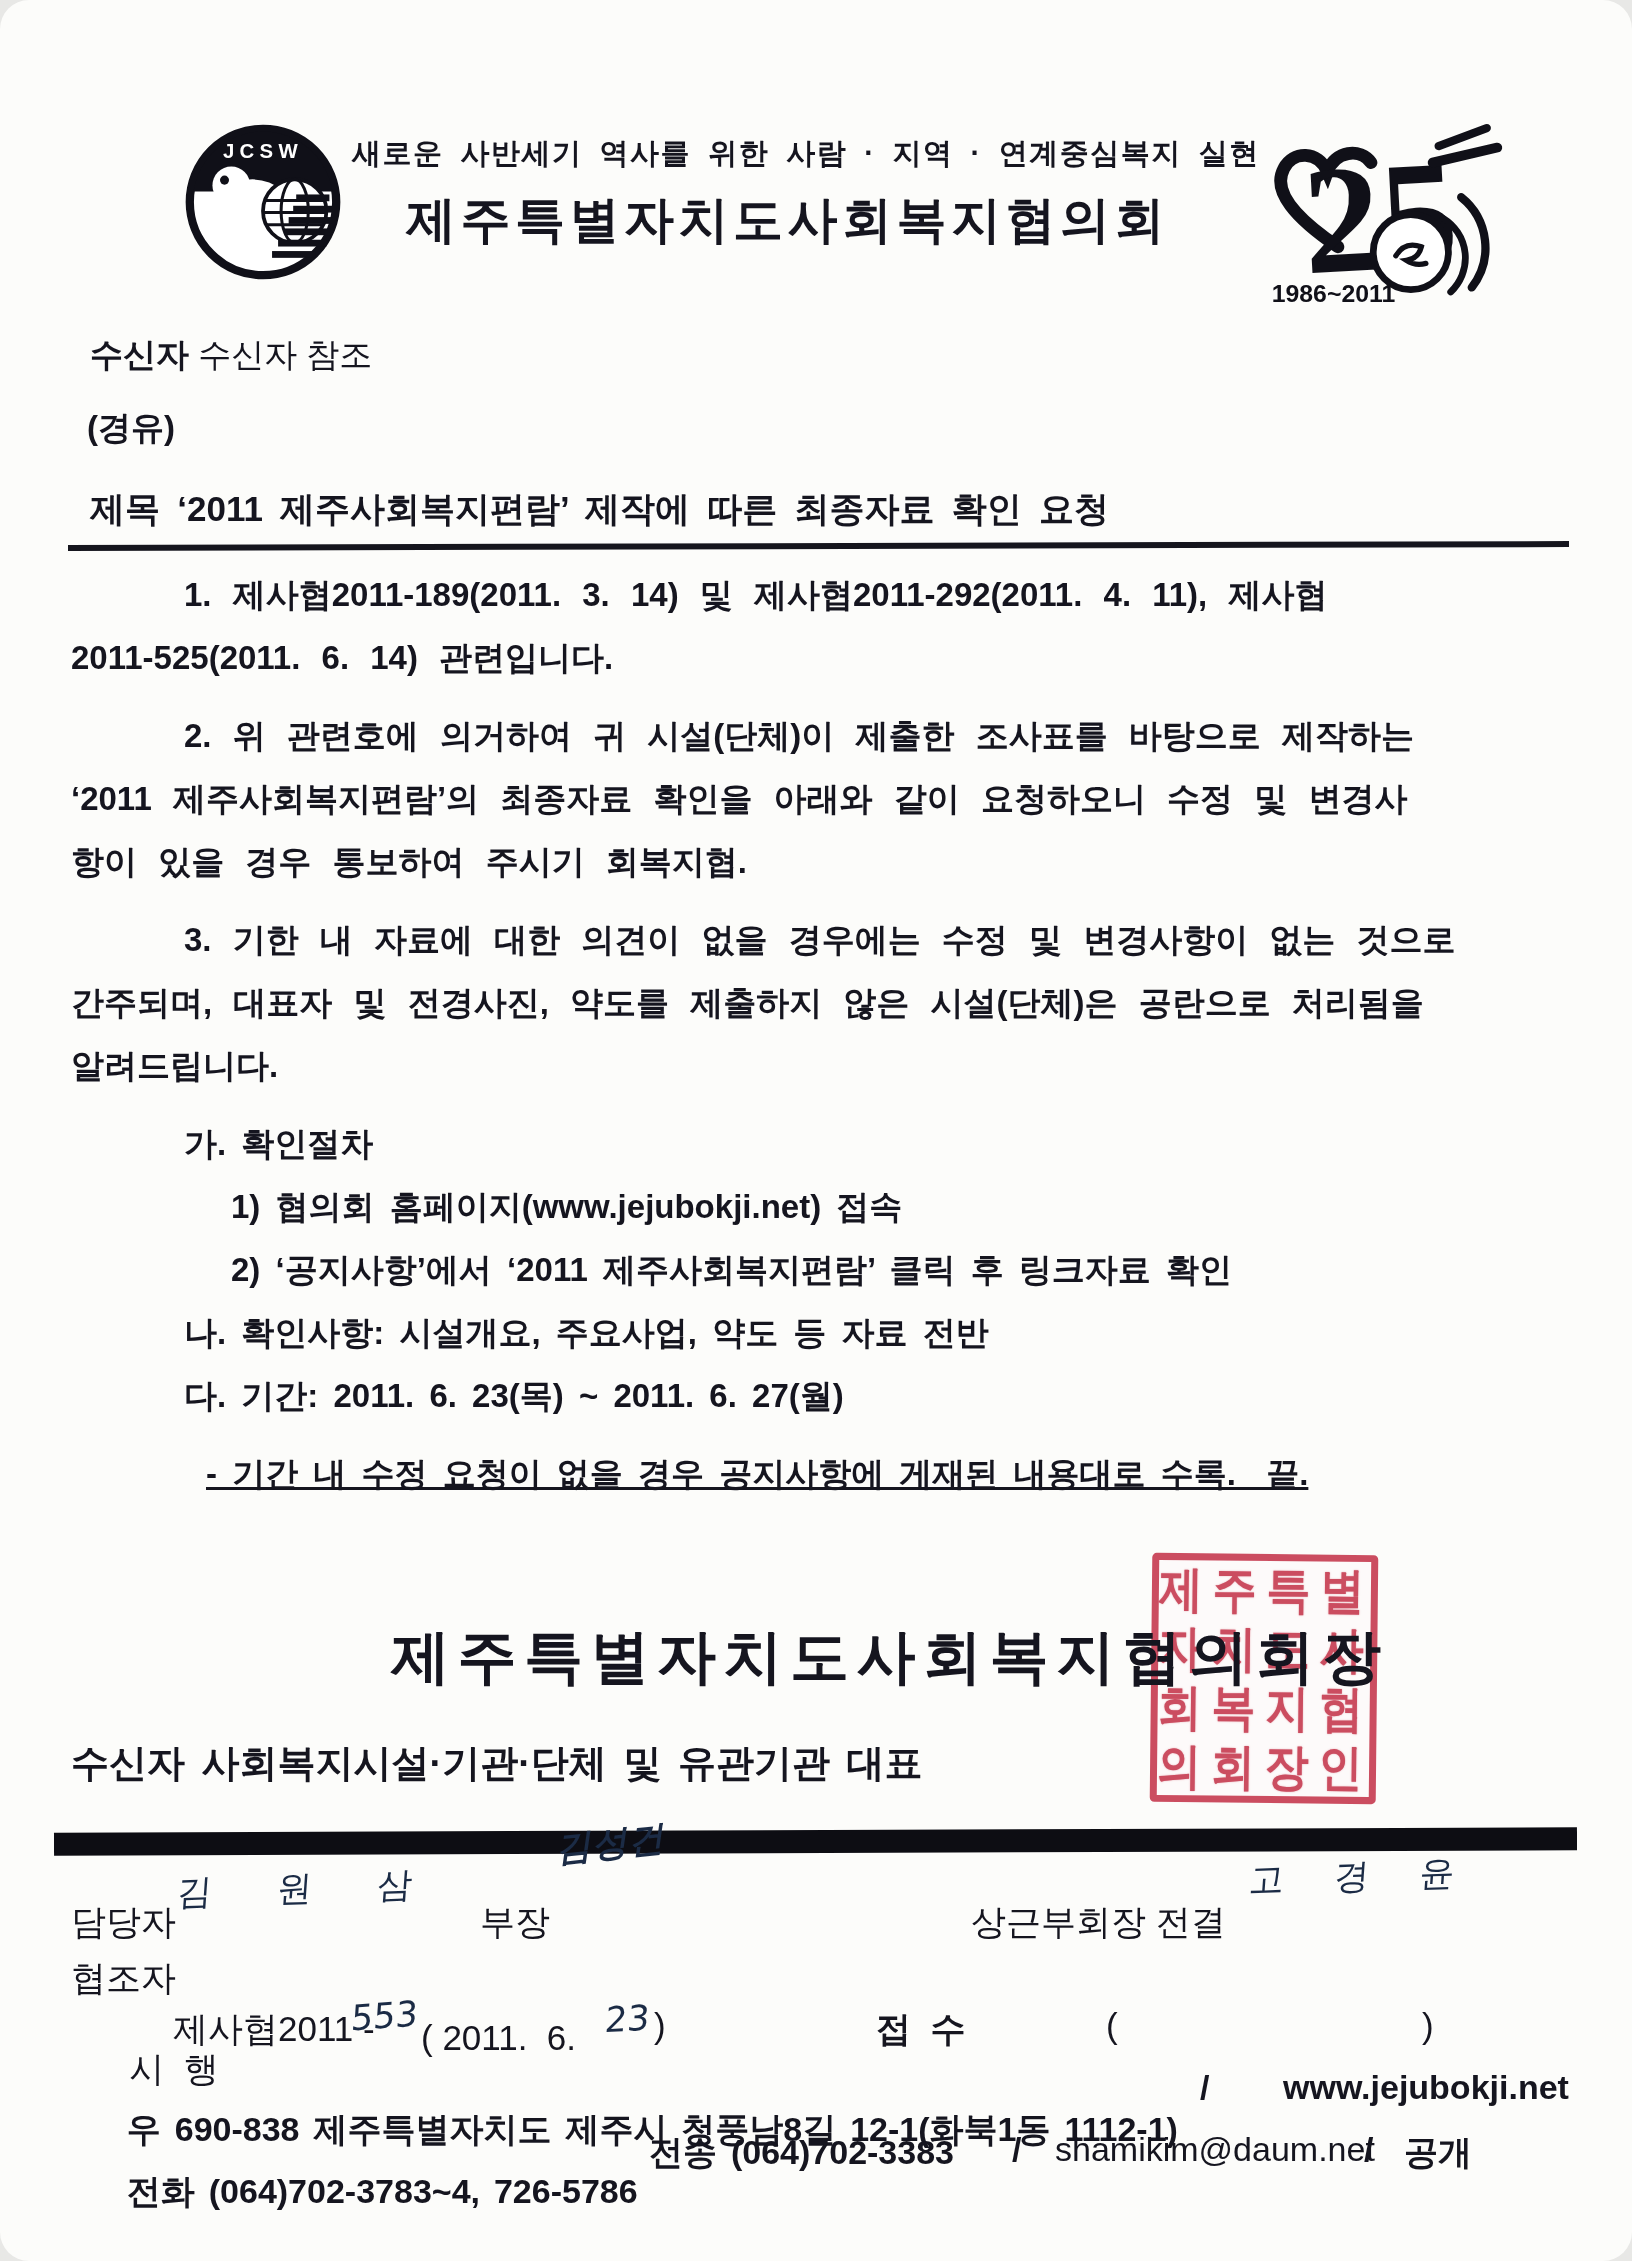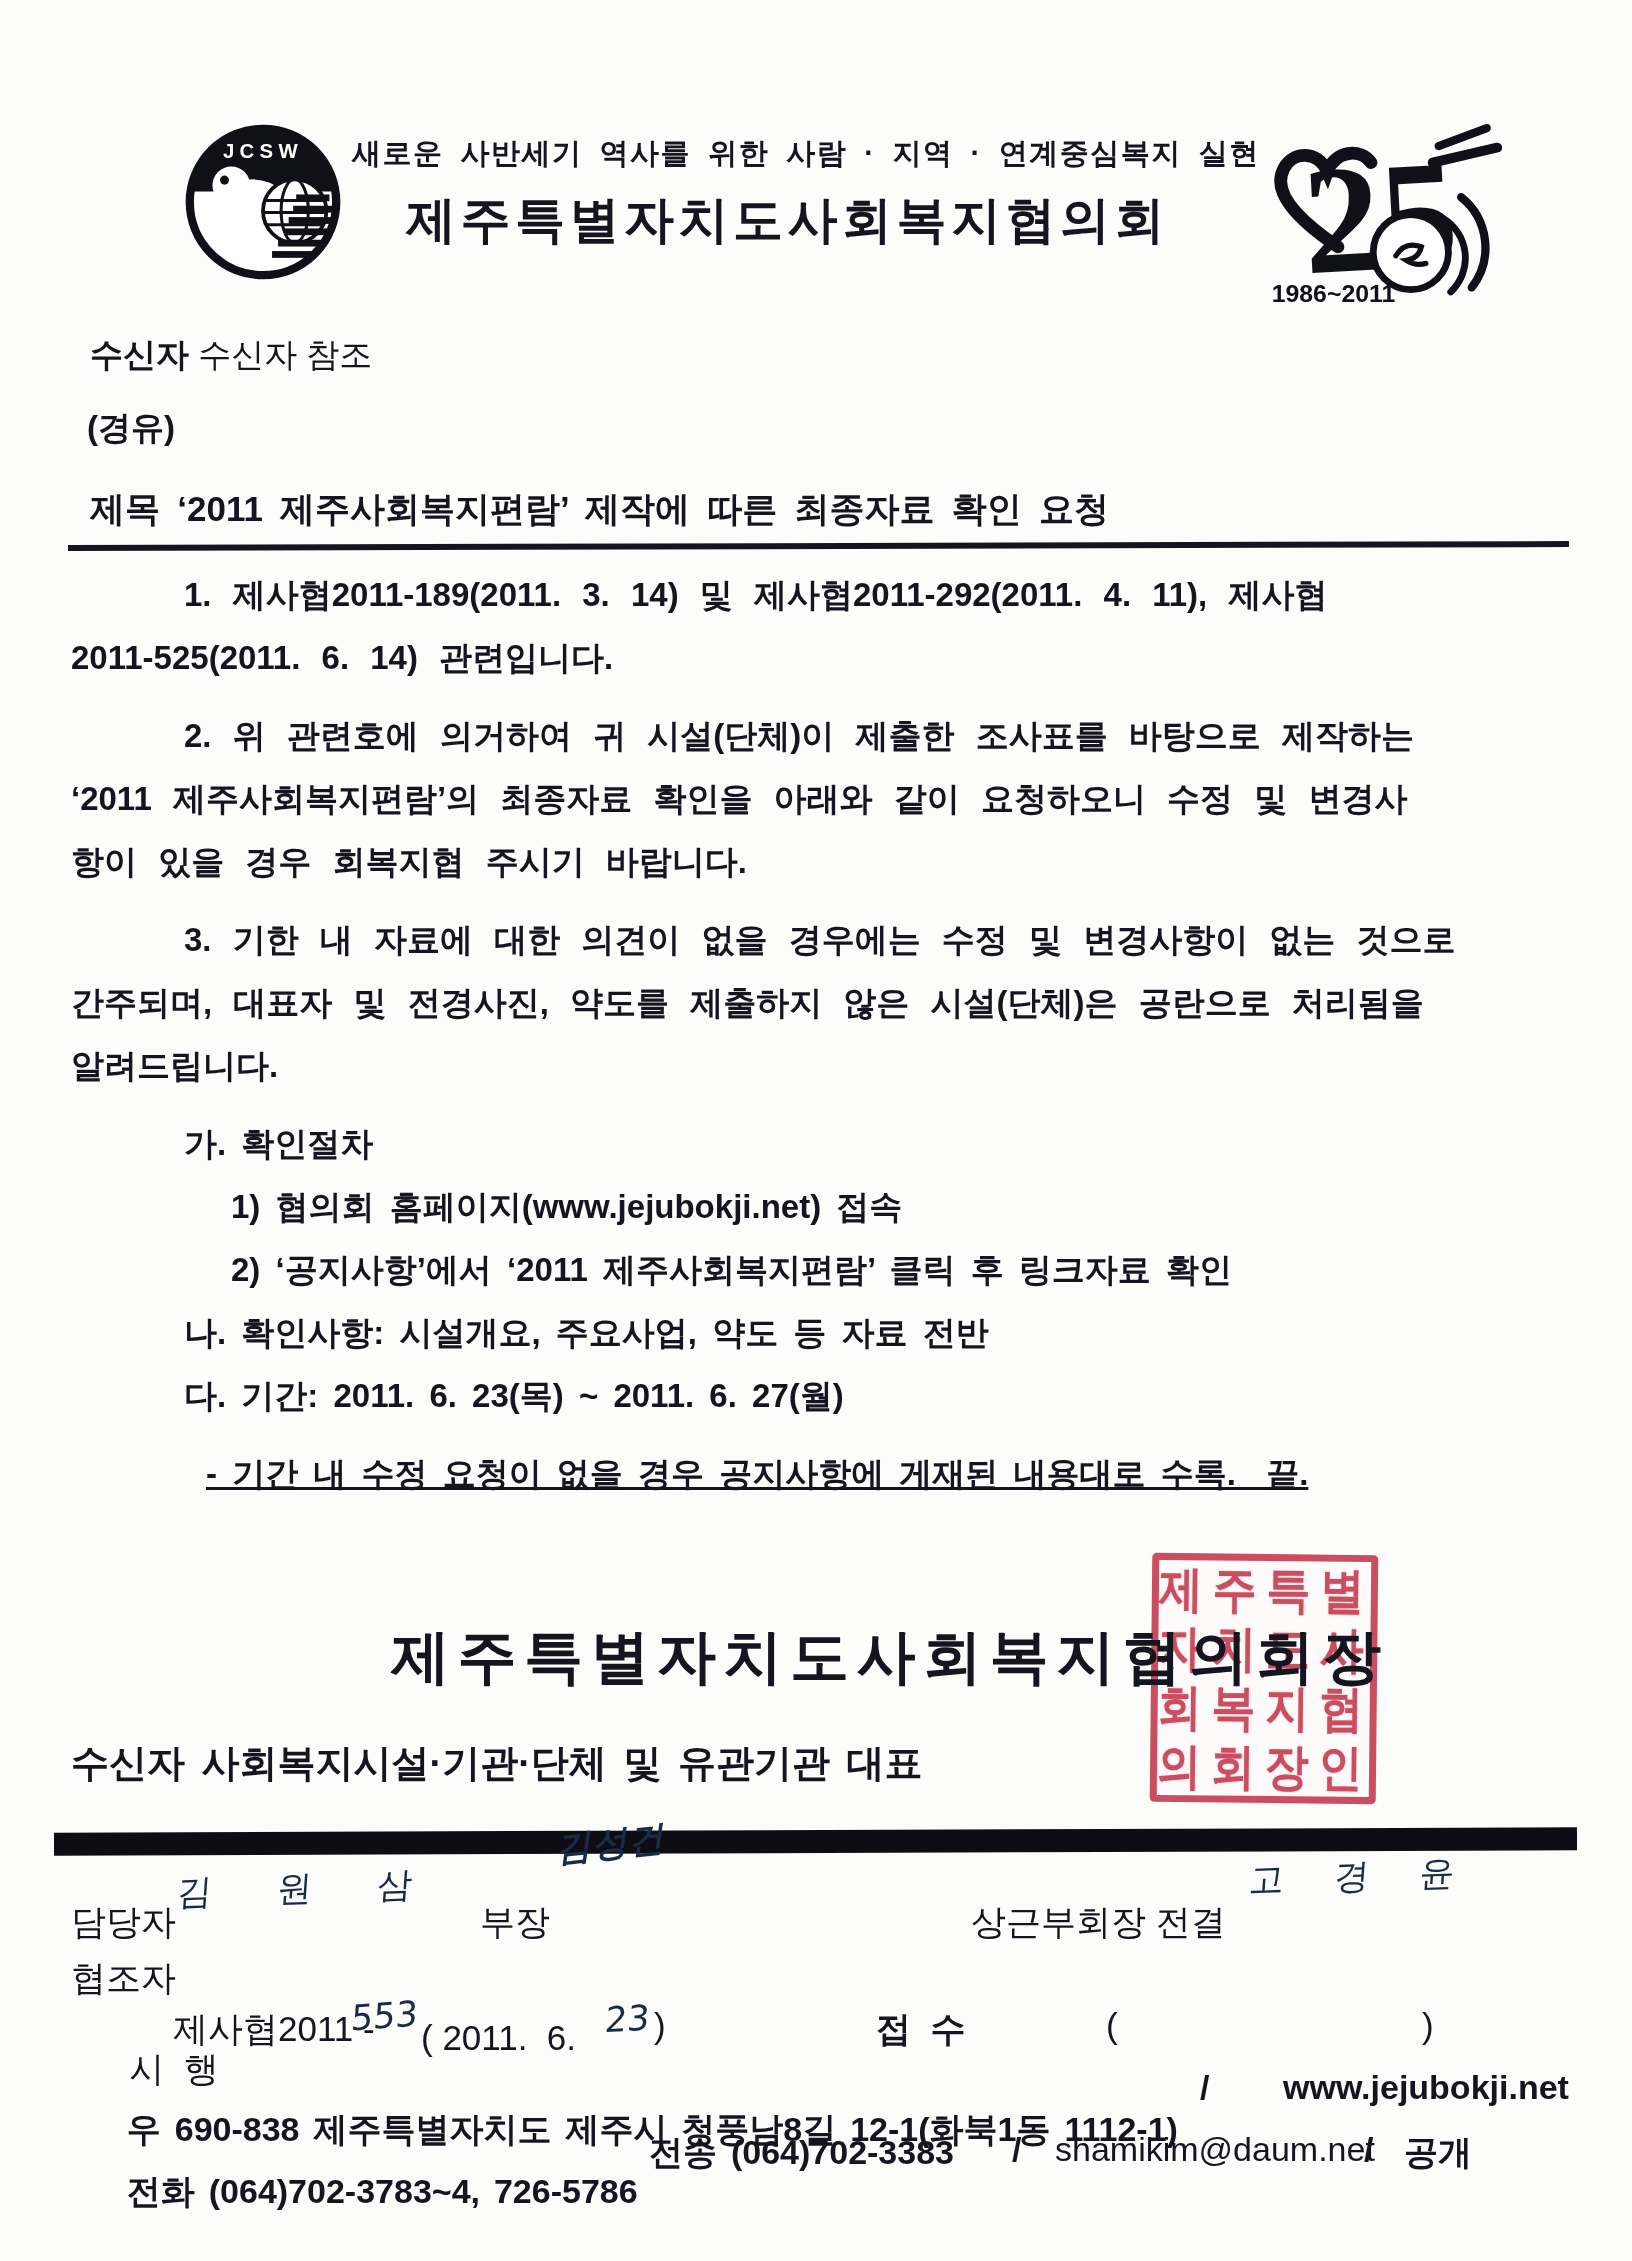--- a/index.html
+++ b/index.html
@@ -1,19 +1,20 @@
 <!DOCTYPE html>
 <html style="font-size:12px"><head>
 <meta charset="utf-8">
 <style>
   html,body{margin:0;padding:0;background:#e8e8e6;}
   .page{
     position:relative; width:1632px; height:2261px;
     background:#fcfcfa; color:#15151f; overflow:hidden;
     font-family:"Liberation Sans", sans-serif;
+    border-radius:29px;
   }
   
   .logo{position:absolute; left:183px; top:122px; width:160px; height:160px;}
   .slogan{position:absolute; left:352px; top:134px; font-size:29px; font-weight:bold;
           letter-spacing:1.5px; word-spacing:7.5px; white-space:pre;}
   .org-name{position:absolute; left:406px; top:187px; font-size:50px; font-weight:bold;
             letter-spacing:4.5px; white-space:pre;}
   .anniv{position:absolute; left:1249px; top:113px; width:256px; height:203px;}
   
   .line{position:absolute; white-space:pre;}
@@ -128,21 +129,21 @@
 
   <div class="line subject"><span>제목</span><span> ‘2011 제주사회복지편람’ 제작에 따른 최종자료 확인 요청</span></div>
 
   <div class="title-rule"></div>
 
   <div class="body-block">
     <div class="bline just ind1">1. 제사협2011-189(2011. 3. 14) 및 제사협2011-292(2011. 4. 11), 제사협</div>
     <div class="bline just ind0">2011-525(2011. 6. 14) 관련입니다.</div>
     <div class="bline just ind1 pgap">2. 위 관련호에 의거하여 귀 시설(단체)이 제출한 조사표를 바탕으로 제작하는</div>
     <div class="bline just ind0">‘2011 제주사회복지편람’의 최종자료 확인을 아래와 같이 요청하오니 수정 및 변경사</div>
-    <div class="bline just ind0">항이 있을 경우 회복지협 주시기 바랍니다.</div>
+    <div class="bline just ind0">항이 있을 경우 통보하여 주시기 회복지협.</div>
     <div class="bline just ind1 pgap">3. 기한 내 자료에 대한 의견이 없을 경우에는 수정 및 변경사항이 없는 것으로</div>
     <div class="bline just ind0">간주되며, 대표자 및 전경사진, 약도를 제출하지 않은 시설(단체)은 공란으로 처리됨을</div>
     <div class="bline just ind0">알려드립니다.</div>
     <div class="bline tight ind2 pgap">가. 확인절차</div>
     <div class="bline tight ind3">1) 협의회 홈페이지(www.jejubokji.net) 접속</div>
     <div class="bline tight ind3">2) ‘공지사항’에서 ‘2011 제주사회복지편람’ 클릭 후 링크자료 확인</div>
     <div class="bline tight ind2">나. 확인사항: 시설개요, 주요사업, 약도 등 자료 전반</div>
     <div class="bline tight ind2">다. 기간: 2011. 6. 23(목) ~ 2011. 6. 27(월)</div>
     <div class="bline tight ind4 pgap">- 기간 내 수정 요청이 없을 경우 공지사항에 게재된 내용대로 수록.  끝.</div>
   </div>

